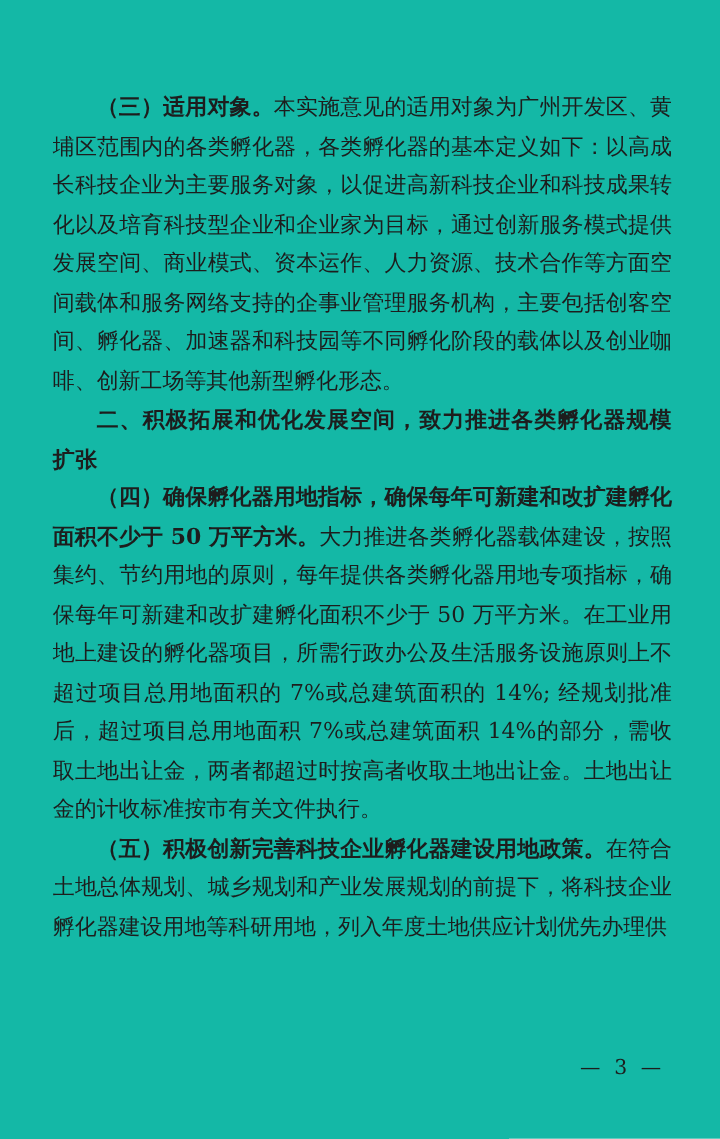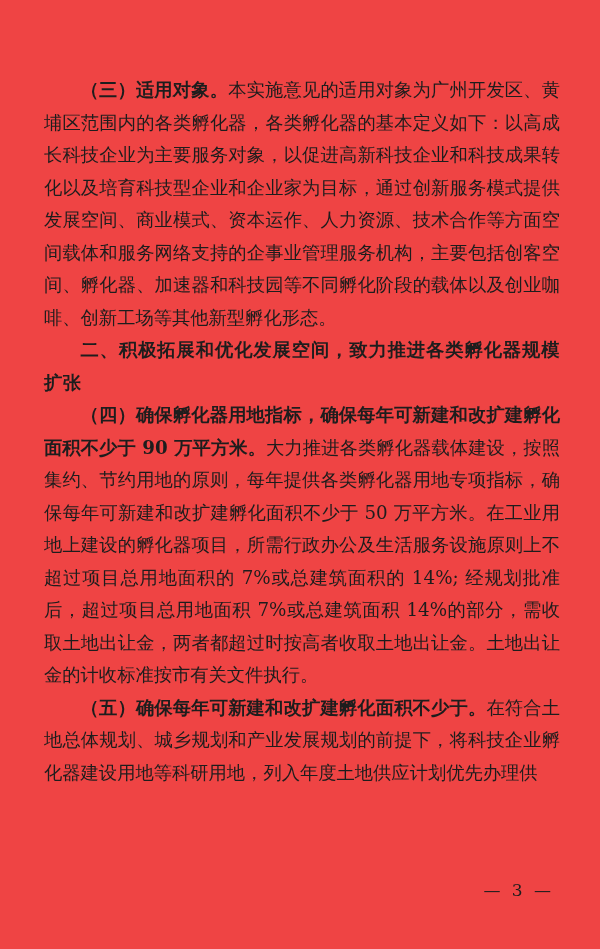--- a/index.html
+++ b/index.html
@@ -5,21 +5,21 @@
   html, body {
     margin: 0;
     padding: 0;
     background: #e8e8e8;
   }
   .page {
     position: relative;
     width: 600px;
     height: 949px;
     margin: 0 auto;
-    background: #ef4444;
+    background: #14b8a6;
     overflow: hidden;
     font-family: "DejaVu Serif", "Liberation Serif", serif;
   }
   .content {
     position: absolute;
     top: 74px;
     left: 44px;
     width: 516px;
     font-size: 18.3px;
     line-height: 32.5px;
@@ -53,21 +53,21 @@
 </head>
 <body>
 
 <div class="page">
   <div class="content">
 
     <p class="para"><span class="para-lead">（三）适用对象。</span><span class="para-body">本实施意见的适用对象为广州开发区、黄埔区范围内的各类孵化器，各类孵化器的基本定义如下：以高成长科技企业为主要服务对象，以促进高新科技企业和科技成果转化以及培育科技型企业和企业家为目标，通过创新服务模式提供发展空间、商业模式、资本运作、人力资源、技术合作等方面空间载体和服务网络支持的企事业管理服务机构，主要包括创客空间、孵化器、加速器和科技园等不同孵化阶段的载体以及创业咖啡、创新工场等其他新型孵化形态。</span></p>
 
     <p class="section-heading"><span>二、积极拓展和优化发展空间，致力推进各类孵化器规模扩张</span></p>
 
-    <p class="para"><span class="para-lead">（四）确保孵化器用地指标，确保每年可新建和改扩建孵化面积不少于 90 万平方米。</span><span class="para-body">大力推进各类孵化器载体建设，按照集约、节约用地的原则，每年提供各类孵化器用地专项指标，确保每年可新建和改扩建孵化面积不少于 50 万平方米。在工业用地上建设的孵化器项目，所需行政办公及生活服务设施原则上不超过项目总用地面积的 7%或总建筑面积的 14%; 经规划批准后，超过项目总用地面积 7%或总建筑面积 14%的部分，需收取土地出让金，两者都超过时按高者收取土地出让金。土地出让金的计收标准按市有关文件执行。</span></p>
+    <p class="para"><span class="para-lead">（四）确保孵化器用地指标，确保每年可新建和改扩建孵化面积不少于 50 万平方米。</span><span class="para-body">大力推进各类孵化器载体建设，按照集约、节约用地的原则，每年提供各类孵化器用地专项指标，确保每年可新建和改扩建孵化面积不少于 50 万平方米。在工业用地上建设的孵化器项目，所需行政办公及生活服务设施原则上不超过项目总用地面积的 7%或总建筑面积的 14%; 经规划批准后，超过项目总用地面积 7%或总建筑面积 14%的部分，需收取土地出让金，两者都超过时按高者收取土地出让金。土地出让金的计收标准按市有关文件执行。</span></p>
 
 
-    <p class="para"><span class="para-lead">（五）确保每年可新建和改扩建孵化面积不少于。</span><span class="para-body">在符合土地总体规划、城乡规划和产业发展规划的前提下，将科技企业孵化器建设用地等科研用地，列入年度土地供应计划优先办理供</span></p>
+    <p class="para"><span class="para-lead">（五）积极创新完善科技企业孵化器建设用地政策。</span><span class="para-body">在符合土地总体规划、城乡规划和产业发展规划的前提下，将科技企业孵化器建设用地等科研用地，列入年度土地供应计划优先办理供</span></p>
 
   </div>
 
   <div class="page-number">— 3 —</div>
 </div>
 
 </body></html>

